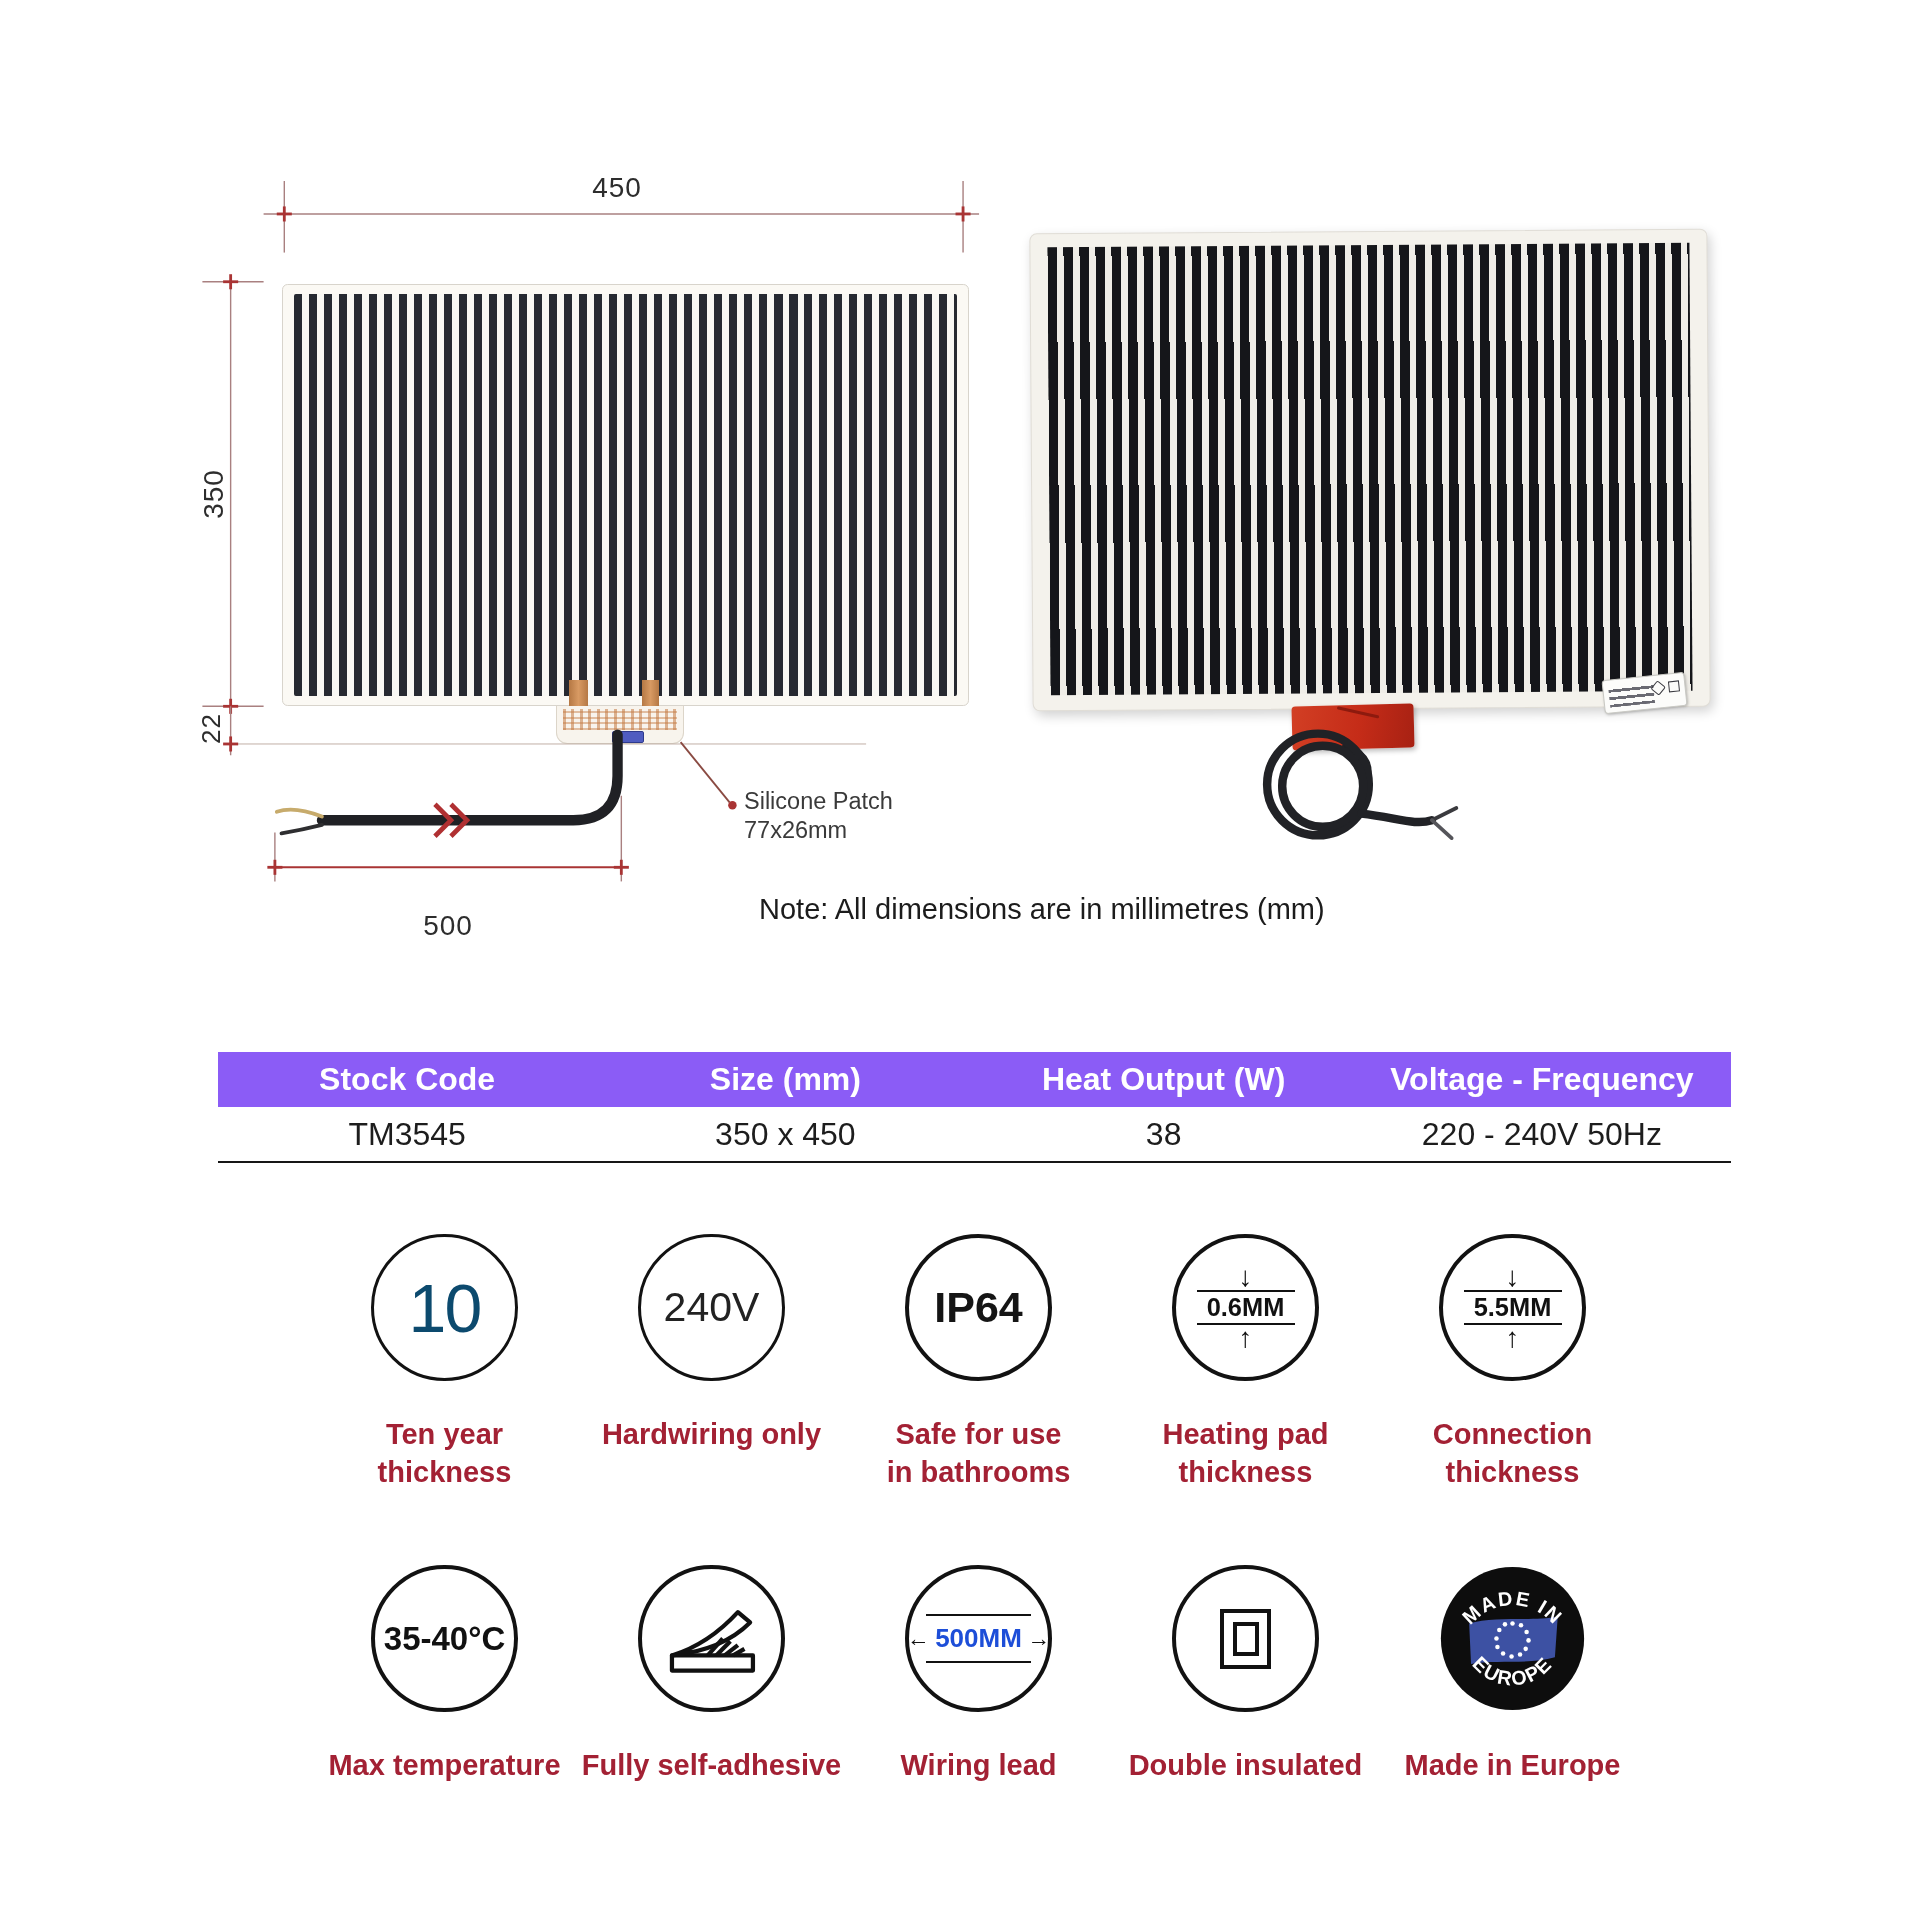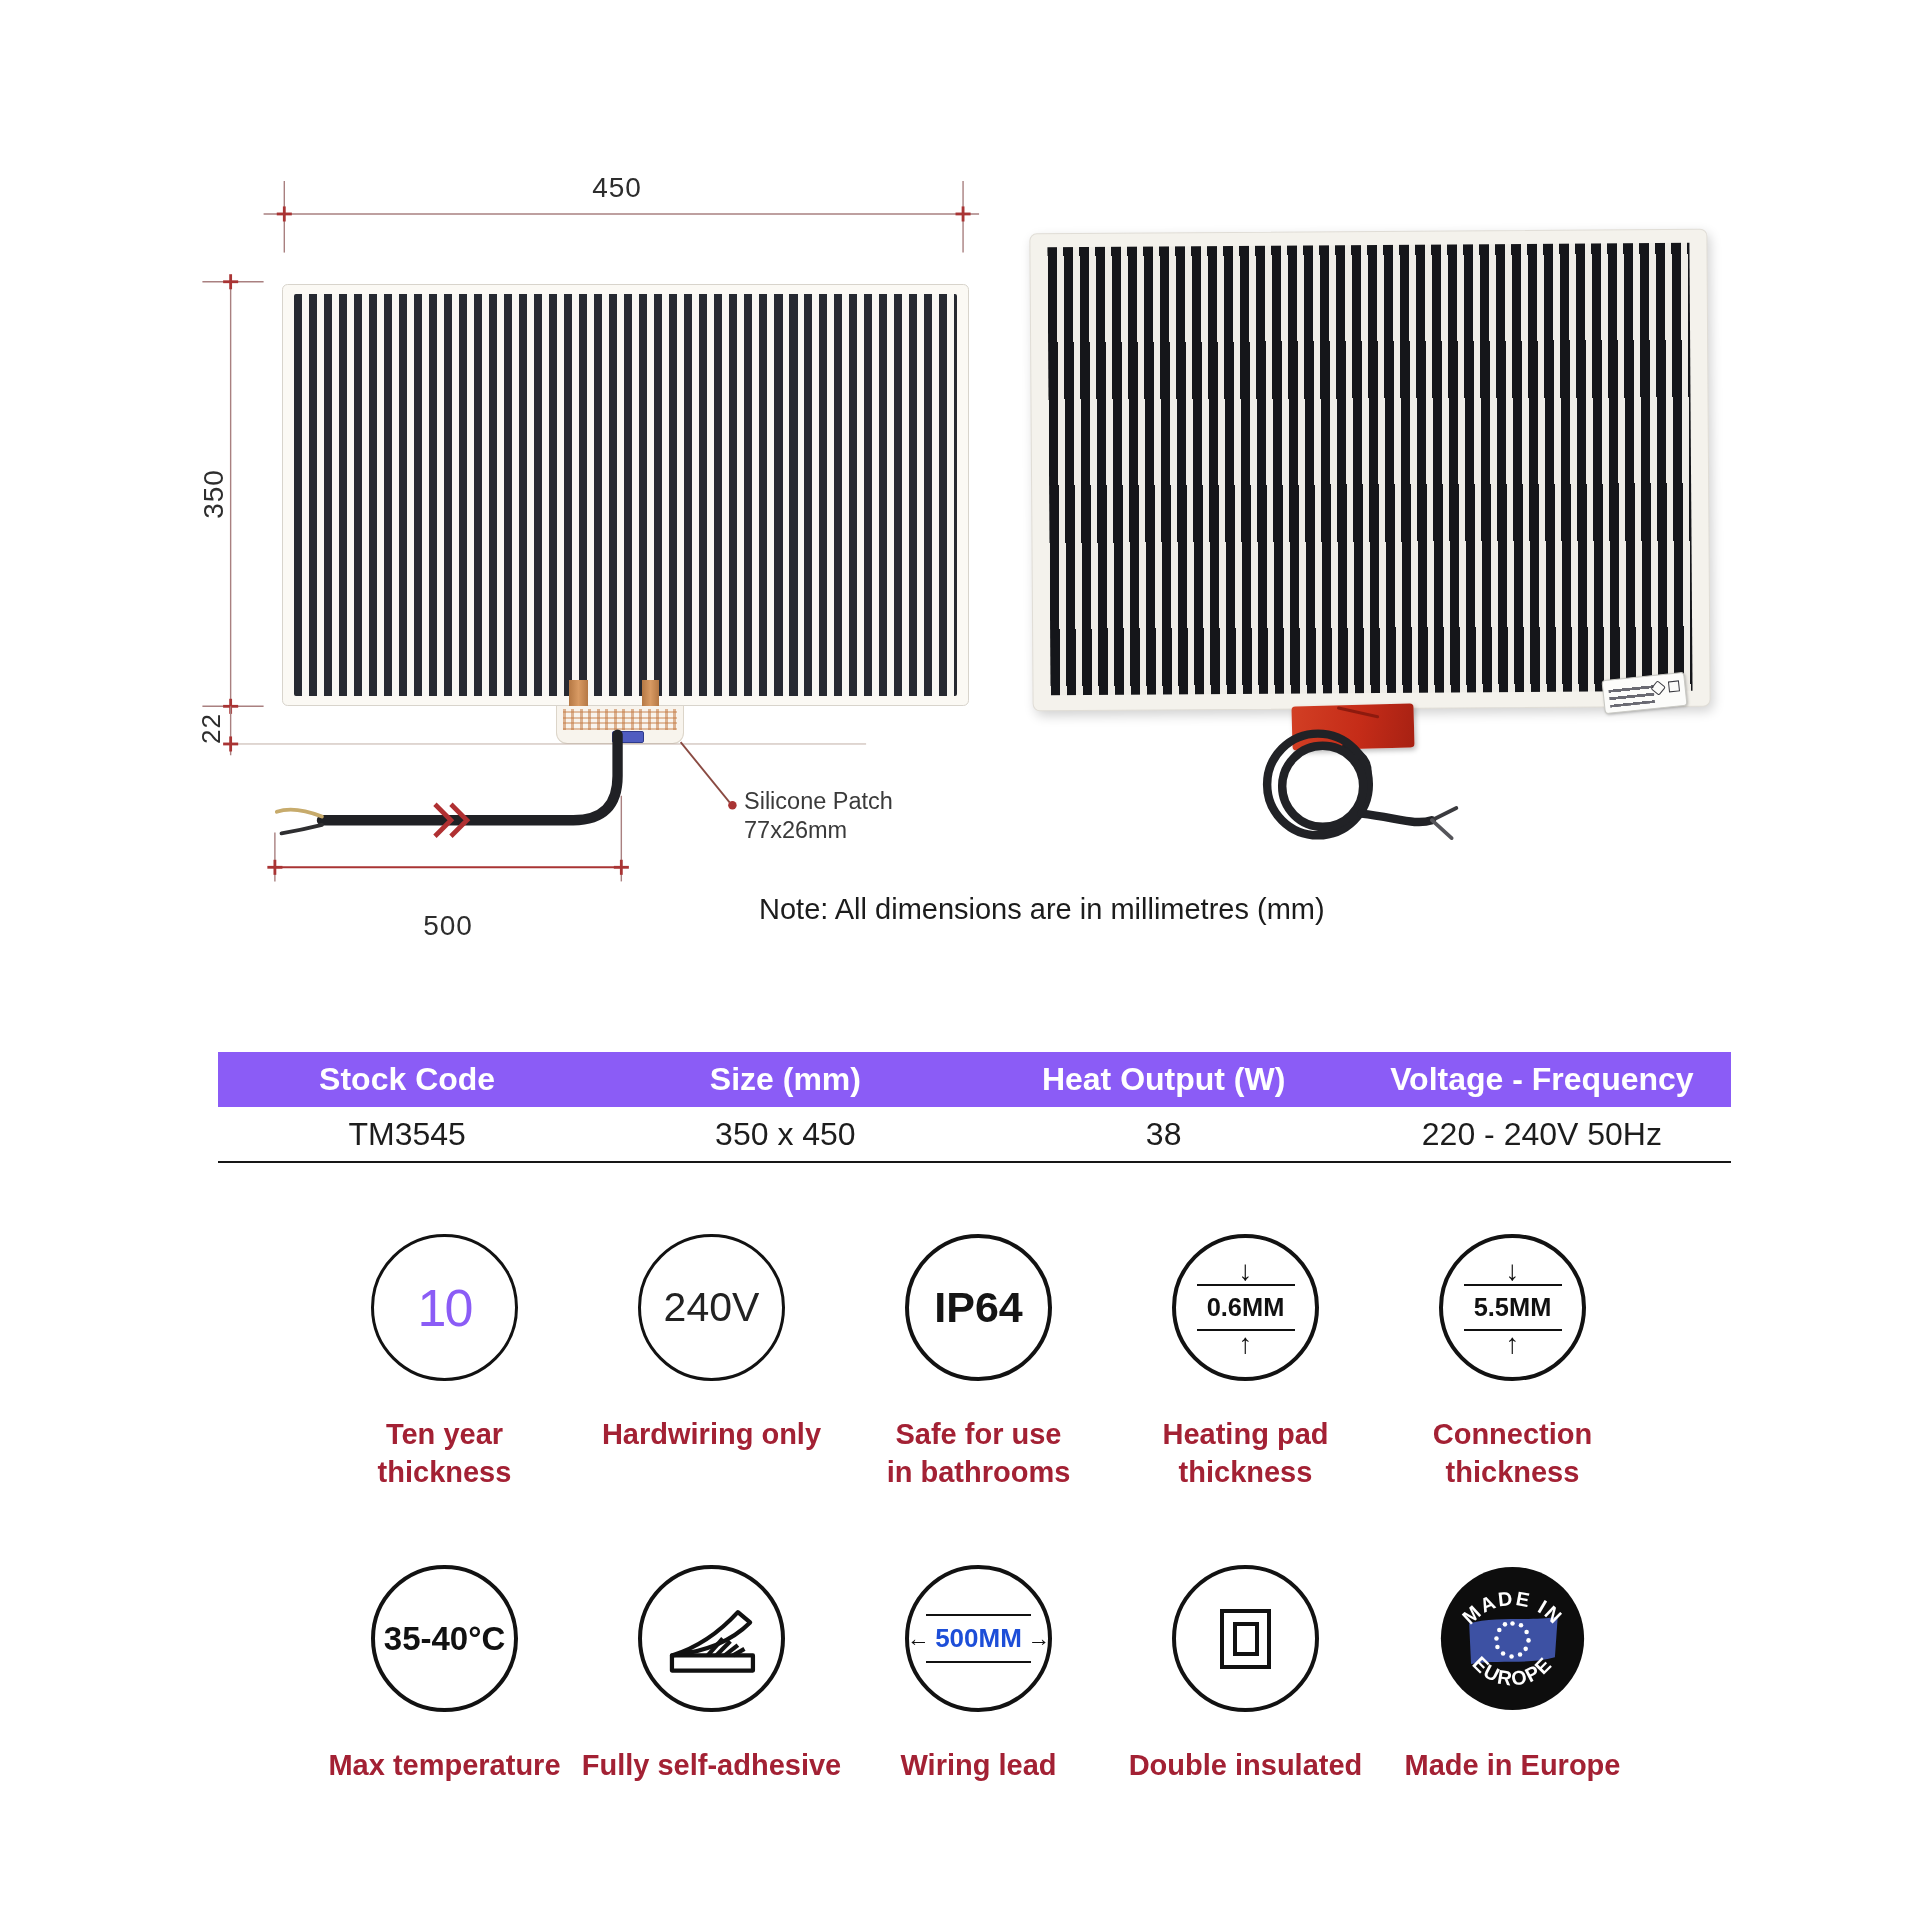--- a/index.html
+++ b/index.html
@@ -57,27 +57,27 @@
   .spec-row{display:flex;height:54px;align-items:center;border-bottom:2.8px solid #161616;}
   .spec-row div{flex:1;text-align:center;color:#1d1d1d;font-size:32px;}
 
   
   .feat-row{left:311px;width:1337px;display:flex;}
   .feat{width:267px;display:flex;flex-direction:column;align-items:center;}
   .circle{width:147px;height:147px;border:4.7px solid #121212;border-radius:50%;
           display:flex;align-items:center;justify-content:center;box-sizing:border-box;
           background:#fff;flex-direction:column;}
   .circle.thin{border-width:3.8px;}
-  .b10{font-size:52px;color:#8b5cf6;letter-spacing:-1.9px;}
+  .b10{font-size:68px;color:#0c4a6e;letter-spacing:-1.9px;}
   .b240{font-size:41px;color:#222;letter-spacing:0px;}
   .bip{font-size:43px;font-weight:600;color:#151515;}
   .btemp{font-size:33px;font-weight:700;color:#111;}
   .t-arr{display:block;text-align:center;font-size:28px;line-height:26px;color:#111;font-weight:700;}
   .t-mm{display:block;width:98px;text-align:center;border-top:2.8px solid #111;
-        border-bottom:2.8px solid #111;padding:7px 0;font-weight:700;font-size:25.4px;color:#111;}
+        border-bottom:2.8px solid #111;padding:1px 0;font-weight:700;font-size:25.4px;color:#111;}
   .len-line{display:block;width:105px;height:2.8px;background:#111;margin:6.6px auto;}
   .len-mid{display:flex;align-items:center;justify-content:center;gap:5.6px;}
   .len-mid i{font-style:normal;font-size:22.6px;color:#111;}
   .len-mid b{font-size:26px;font-weight:700;color:#1d4ed8;letter-spacing:0;}
   .sq-outer{width:51px;height:60px;border:4.7px solid #111;display:flex;align-items:center;
             justify-content:center;box-sizing:border-box;}
   .sq-inner{width:26px;height:34px;border:4.7px solid #111;box-sizing:border-box;}
   .feat-label{margin-top:34px;text-align:center;color:#a32134;font-weight:700;
               font-size:29px;line-height:38px;min-height:38px;}
   .feat-label span{display:block;}

